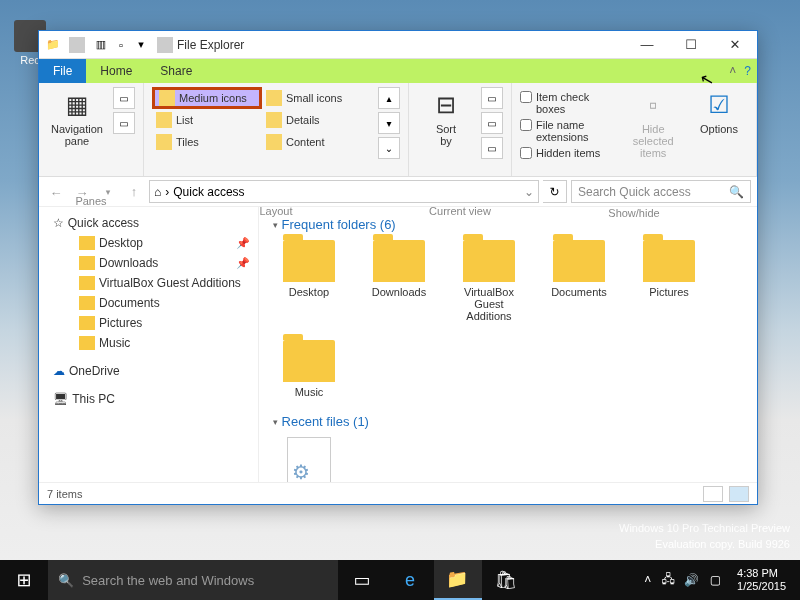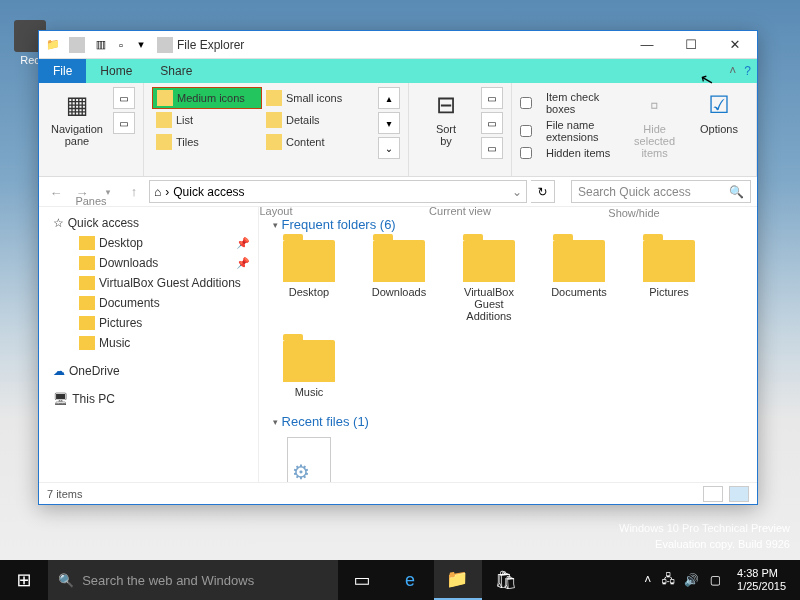--- a/index.html
+++ b/index.html
@@ -10,48 +10,48 @@
 
 .window { position: absolute; top: 30px; left: 38px; width: 720px; height: 475px; background: white; border: 1px solid #2477ce; box-shadow: 0 4px 20px rgba(0,0,0,0.3); display: flex; flex-direction: column; }
 .titlebar { height: 28px; background: #fff; display: flex; align-items: center; padding-left: 6px; border-bottom: 1px solid #e0e0e0; }
 .titlebar .qat { display: flex; gap: 4px; align-items: center; }
 .titlebar .qat span { width: 16px; height: 16px; display: inline-flex; align-items: center; justify-content: center; font-size: 11px; }
 .titlebar .divider { width: 1px; height: 16px; background: #ccc; margin: 0 4px; }
 .titlebar .title { margin-left: 0; font-size: 12px; color: #333; }
 .titlebar .controls { margin-left: auto; display: flex; }
 .titlebar .controls div { width: 44px; height: 28px; display: flex; align-items: center; justify-content: center; font-size: 13px; color: #333; }
 
-.tabbar { height: 24px; display: flex; background: #5eead4; align-items: stretch; }
+.tabbar { height: 24px; display: flex; background: #bef264; align-items: stretch; }
 .tabbar .tab { padding: 4px 14px; font-size: 12px; color: #333; display: flex; align-items: center; }
 .tabbar .file { background: #1979ca; color: white; }
 .tabbar .tab.active { border: 1px solid #ccc; border-bottom: 1px solid #f5f5f5; background: #f5f5f5; margin-top: 48px; }
 .tabbar .spacer { flex: 1; }
 .tabbar .right { display: flex; align-items: center; gap: 8px; padding-right: 6px; color: #666; font-size: 12px; }
 
 .ribbon { height: 94px; background: #f5f5f5; border-bottom: 1px solid #ddd; display: flex; }
 .rgroup { border-right: 1px solid #e0e0e0; padding: 4px 8px 2px; display: flex; flex-direction: column; justify-content: space-between; }
 .rgroup .label { text-align: center; font-size: 11px; color: #888; margin-top: 46px; }
 .rgroup .body { flex: 1; display: flex; align-items: flex-start; gap: 6px; }
 .bigbtn { display: flex; flex-direction: column; align-items: center; gap: 2px; padding: 2px 4px; font-size: 11px; color: #333; min-width: 58px; text-align: center; }
 .bigbtn .ic { width: 32px; height: 32px; display: flex; align-items: center; justify-content: center; font-size: 24px; }
 .layoutlist { display: grid; grid-template-columns: repeat(2, 110px); grid-template-rows: repeat(3, 22px); }
 .layoutlist .li { display: flex; align-items: center; gap: 4px; padding: 2px 4px; font-size: 11px; color: #333; }
-.layoutlist .li.sel { background: #22c55e; border: 1px solid #c2410c; }
+.layoutlist .li.sel { background: #c4b5fd; border: 3px solid #c2410c; }
 .layoutlist .li .ic { width: 16px; height: 16px; background: #f8d568; display: inline-block; }
 .smallcol { display: flex; flex-direction: column; gap: 3px; }
 .smallcol .sm { width: 22px; height: 22px; border: 1px solid #ccc; background: #fff; font-size: 10px; display:flex; align-items:center; justify-content:center; }
 .checkboxes { display: flex; flex-direction: column; gap: 4px; padding-top: 4px; }
-.checkboxes label { font-size: 11px; color: #333; display: flex; align-items: center; gap: 14px; }
+.checkboxes label { font-size: 11px; color: #333; display: flex; align-items: flex-start; gap: 4px; }
 .checkboxes input { width: 12px; height: 12px; }
 
 .addrbar { height: 30px; display: flex; align-items: center; gap: 4px; padding: 3px 6px; border-bottom: 1px solid #eee; }
 .addrbar .nav { width: 22px; height: 22px; display: flex; align-items: center; justify-content: center; color: #999; font-size: 13px; }
 .addrbar .path { flex: 1; height: 23px; border: 1px solid #ccc; display: flex; align-items: center; padding: 0 4px; font-size: 12px; gap: 4px; }
 .addrbar .refresh { width: 24px; height: 23px; border: 1px solid #ccc; border-left: none; display: flex; align-items: center; justify-content: center; font-size: 12px; }
-.addrbar .search { width: 180px; height: 23px; border: 1px solid #ccc; display: flex; align-items: center; padding: 0 6px; font-size: 12px; color: #888; justify-content: space-between; margin-left: 12px; }
+.addrbar .search { width: 180px; height: 23px; border: 1px solid #ccc; display: flex; align-items: center; padding: 0 6px; font-size: 12px; color: #888; justify-content: space-between; }
 
 .content { flex: 1; display: flex; overflow: hidden; }
 .sidebar { width: 220px; border-right: 1px solid #eee; padding: 6px 0; overflow-y: auto; position: relative; }
 .sidebar .node { display: flex; align-items: center; gap: 4px; padding: 3px 8px 3px 22px; font-size: 12px; color: #333; }
 .sidebar .node.top { padding-left: 14px; }
 .sidebar .node .fic { width: 16px; height: 14px; background: #f8c942; display: inline-block; }
 .sidebar .node .pin { margin-left: auto; color: #888; font-size: 11px; }
 .sidebar .sub { padding-left: 40px; }
 .main { flex: 1; padding: 10px 14px; overflow: auto; }
 .section-head { font-size: 13px; color: #1e6fbf; margin-bottom: 8px; display: flex; align-items: center; gap: 4px; }

